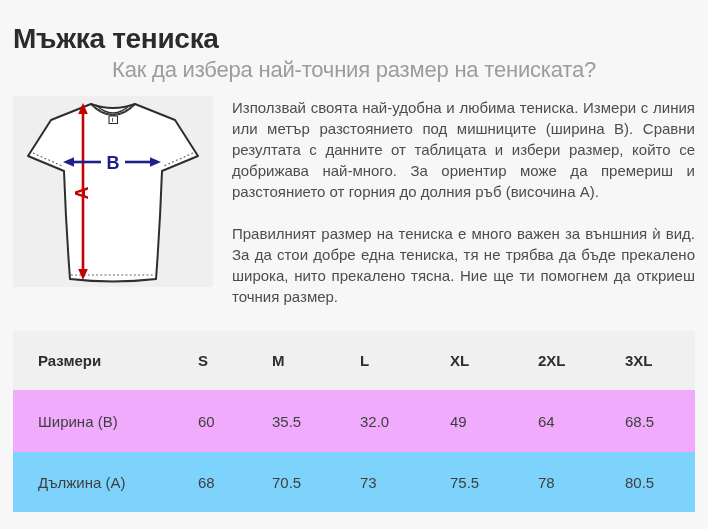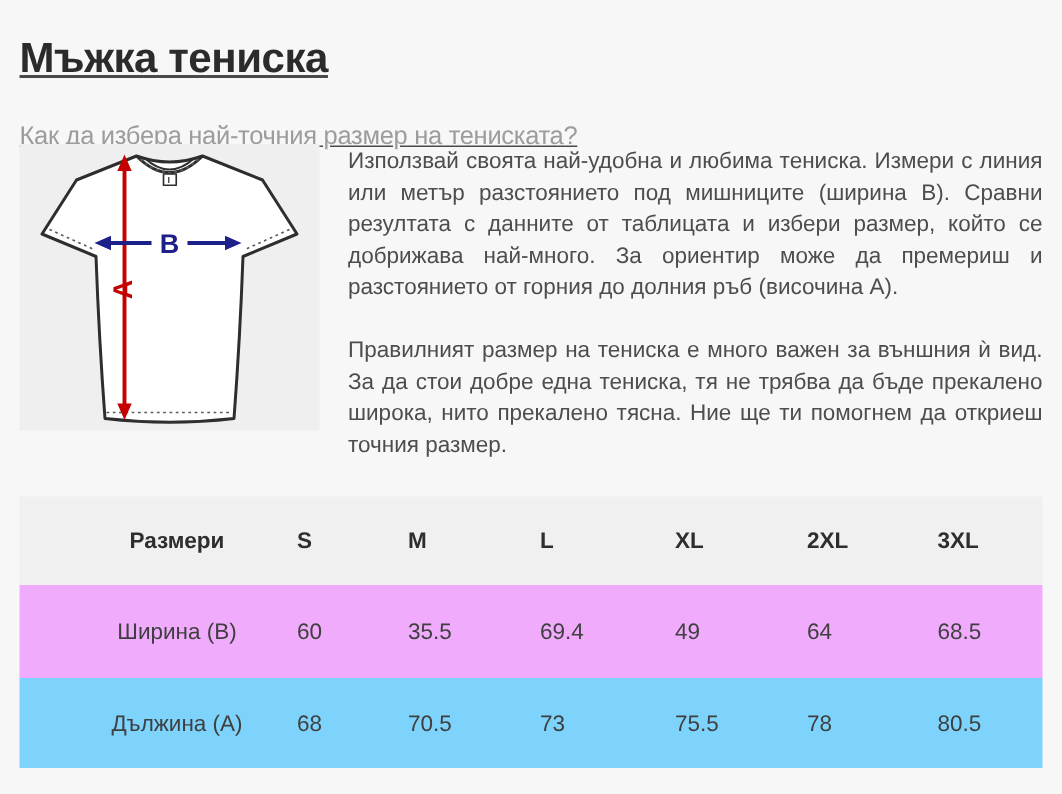--- a/index.html
+++ b/index.html
@@ -6,30 +6,30 @@
   body{
     width:708px;height:529px;overflow:hidden;
     background:#f7f7f8;
     font-family:"Liberation Sans","DejaVu Sans",sans-serif;
     color:#4a4a4a;
     -webkit-font-smoothing:antialiased;
   }
   .page{position:relative;width:708px;height:529px;}
 
   
-  .hdr{position:absolute;top:0;left:13px;right:13px;text-decoration:underline;}
+  .hdr{position:absolute;top:0;left:13px;right:13px;}
   .title{
     margin:22px 0 0;
     font-size:28px;line-height:34px;font-weight:600;
     color:#2b2b2b;letter-spacing:-0.3px;
   }
   .subtitle{
-    margin:21px 0 0;
-    font-size:17px;line-height:27px;font-weight:400;
-    color:#9c9c9c;letter-spacing:-0.2px;
+    margin:0 0 0;
+    font-size:22px;line-height:27px;font-weight:400;
+    color:#9c9c9c;letter-spacing:-0.2px;text-align:center;
   }
 
   
   .content{position:absolute;top:96px;left:13px;right:13px;display:flex;gap:19px;}
   .diagram{
     flex:none;width:200px;height:191px;
     background:#efefef;
   }
   .diagram svg{display:block;width:200px;height:191px;}
   .intro{flex:1;min-width:0;padding-top:1px;}
@@ -43,21 +43,21 @@
   .size-table{position:absolute;top:331px;left:13px;right:13px;font-size:15px;}
   .t-row{
     display:grid;
     grid-template-columns:185px 74px 88px 90px 88px 87px auto;
     align-items:center;
   }
   .t-row.head{height:59px;background:#f0f0f1;font-weight:700;color:#2e2e2e;}
   .t-row.light{height:62px;background:#f0abfc;color:#3f3f3f;}
   .t-row.dark{height:60px;background:#7dd3fc;color:#3f3f3f;}
   .t-cell{white-space:nowrap;}
-  .t-cell.label{padding-left:25px;text-align:center;}
+  .t-cell.label{padding-left:25px;}
 </style>
 </head>
 <body>
 
 <div class="page">
 
   <div class="hdr">
     <h1 class="title">Мъжка тениска</h1>
     <h2 class="subtitle">Как да избера най-точния размер на тениската?</h2>
   </div>
@@ -115,21 +115,21 @@
       <div class="t-cell">L</div>
       <div class="t-cell">XL</div>
       <div class="t-cell">2XL</div>
       <div class="t-cell">3XL</div>
     </div>
 
     <div class="t-row light">
       <div class="t-cell label">Ширина (B)</div>
       <div class="t-cell">60</div>
       <div class="t-cell">35.5</div>
-      <div class="t-cell">69.4</div>
+      <div class="t-cell">32.0</div>
       <div class="t-cell">49</div>
       <div class="t-cell">64</div>
       <div class="t-cell">68.5</div>
     </div>
 
     <div class="t-row dark">
       <div class="t-cell label">Дължина (A)</div>
       <div class="t-cell">68</div>
       <div class="t-cell">70.5</div>
       <div class="t-cell">73</div>

